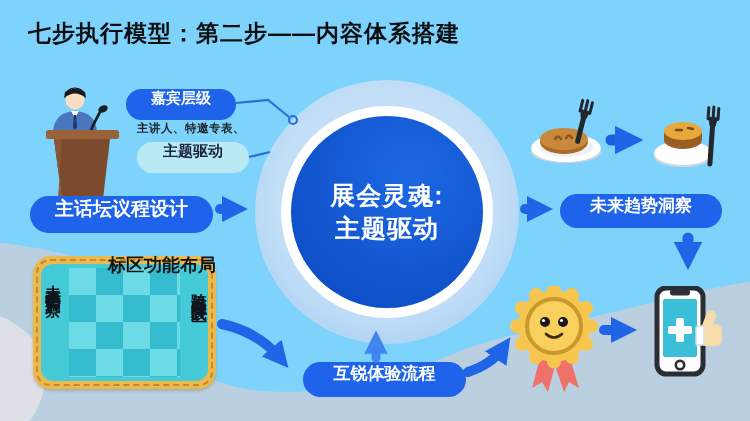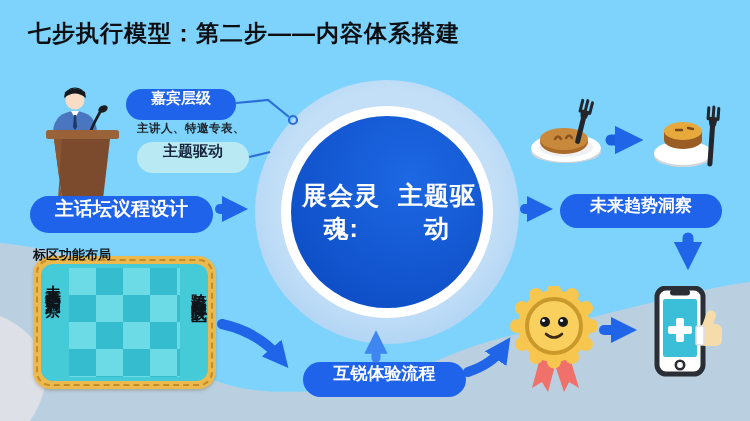--- a/index.html
+++ b/index.html
@@ -36,26 +36,26 @@
     background:radial-gradient(circle at 50% 45%, #c3dff7 55%, #9cc8f0 100%);
     z-index:2;
   }
   .circle-ring{
     left:26px; top:26px; width:212px; height:212px; border-radius:50%;
     background:#ffffff;
   }
   .circle-core{
     left:10px; top:10px; width:192px; height:192px; border-radius:50%;
     background:radial-gradient(circle at 62% 32%, #1d68e4 0%, #0f50c8 75%);
-    display:flex; flex-direction:row; align-items:center; justify-content:center;
+    display:flex; flex-direction:column; align-items:center; justify-content:center;
   }
   .core-text{ color:#fff; font-size:25px; font-weight:800; line-height:1.32; text-align:center; letter-spacing:1px;}
   
-  .map-heading{ left:33px; top:246px; width:183px; text-align:left;
-    font-size:13px; font-weight:800; color:#101419; z-index:4;}
+  .map-heading{ left:33px; top:253px; width:183px; text-align:right;
+    font-size:18px; font-weight:800; color:#101419; z-index:4;}
   .map-outer{ left:33px; top:256px; width:183px; height:133px;
     background:#ecb94d; border-radius:18px; z-index:3;
     box-shadow:0 2px 3px rgba(90,70,20,.25);}
   .map-dashes{ position:absolute; inset:3px; border:2px dashed #bd8327; border-radius:14px; opacity:.85;}
   .map-inner{ position:absolute; inset:8px; border-radius:12px; background:#45cad8; overflow:hidden;}
   .map-checker{ position:absolute; top:4px; bottom:4px; left:28px; right:28px;
     background:repeating-conic-gradient(#35bccf 0% 25%, #6cdbe5 0% 50%);
     background-size:54px 54px;}
   .vtext{ writing-mode:vertical-rl; text-orientation:upright;
     font-weight:800; font-size:16px; color:#10151c; letter-spacing:3px; z-index:4;}

